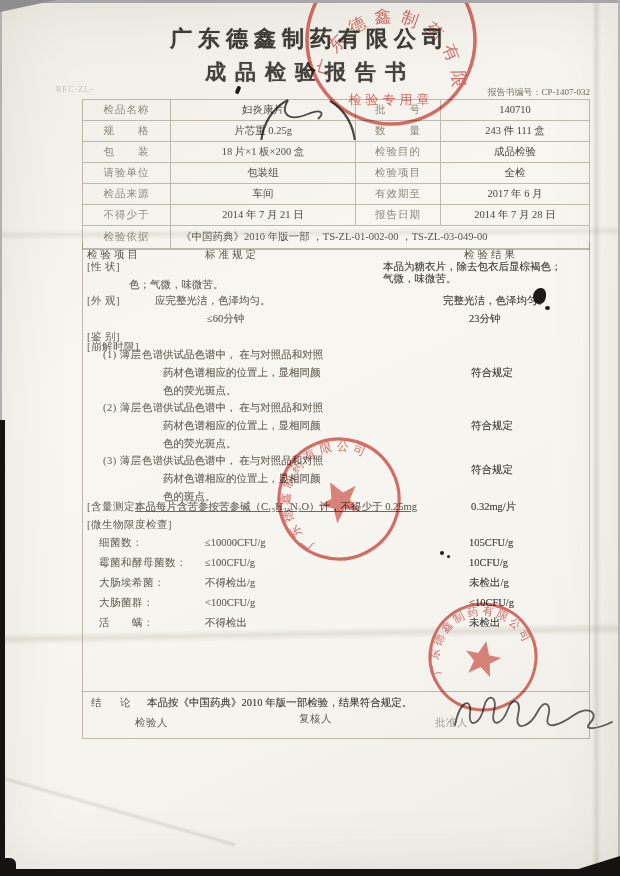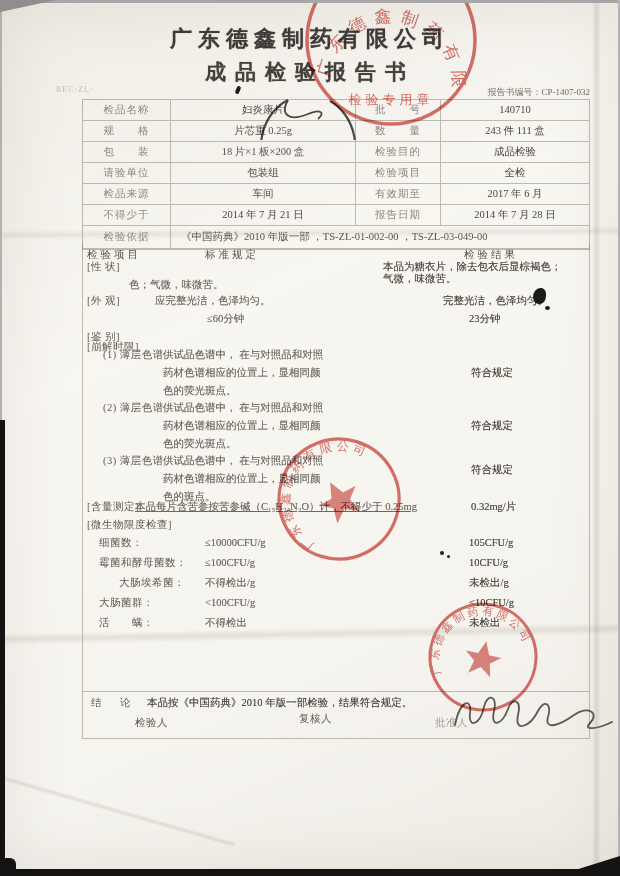--- a/index.html
+++ b/index.html
@@ -132,21 +132,21 @@
     <div class="lb" style="left:4px;top:274px;">[微生物限度检查]</div>
 
     <div class="lb" style="left:16px;top:292px;">细菌数：</div>
     <div class="sp" style="left:122px;top:292px;">≤10000CFU/g</div>
     <div class="rs" style="left:386px;top:292px;">105CFU/g</div>
 
     <div class="lb" style="left:16px;top:312px;">霉菌和酵母菌数：</div>
     <div class="sp" style="left:122px;top:312px;">≤100CFU/g</div>
     <div class="rs" style="left:386px;top:312px;">10CFU/g</div>
 
-    <div class="lb" style="left:16px;top:332px;margin-left:20px;">大肠埃希菌：</div>
+    <div class="lb" style="left:16px;top:332px;">大肠埃希菌：</div>
     <div class="sp" style="left:122px;top:332px;">不得检出/g</div>
     <div class="rs" style="left:386px;top:332px;">未检出/g</div>
 
     <div class="lb" style="left:16px;top:352px;">大肠菌群：</div>
     <div class="sp" style="left:122px;top:352px;">&lt;100CFU/g</div>
     <div class="rs" style="left:386px;top:352px;">&lt;10CFU/g</div>
 
     <div class="lb" style="left:16px;top:372px;">活　　螨：</div>
     <div class="sp" style="left:122px;top:372px;">不得检出</div>
     <div class="rs" style="left:386px;top:372px;">未检出</div>

